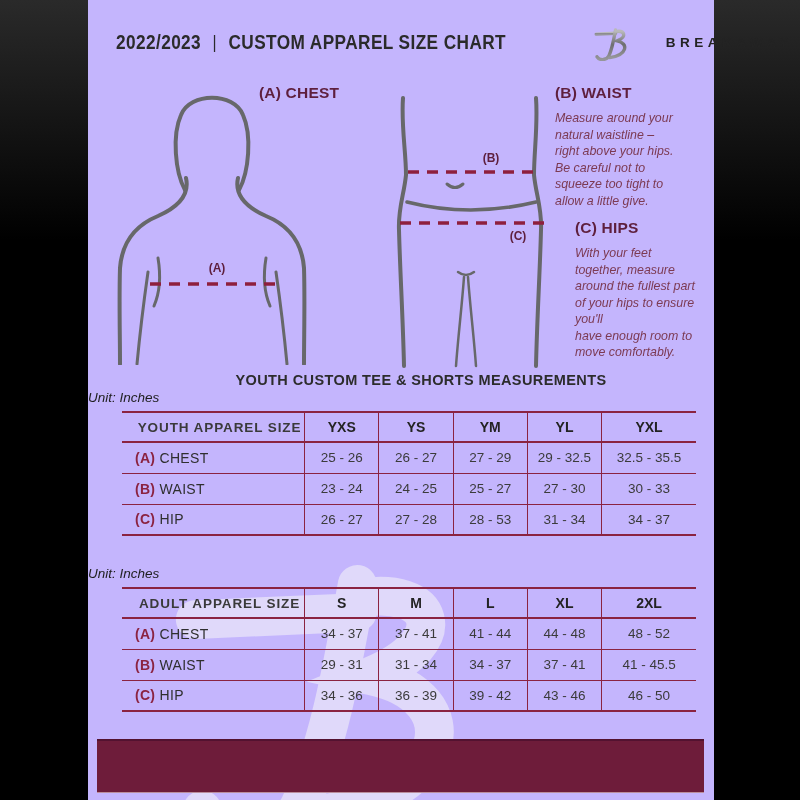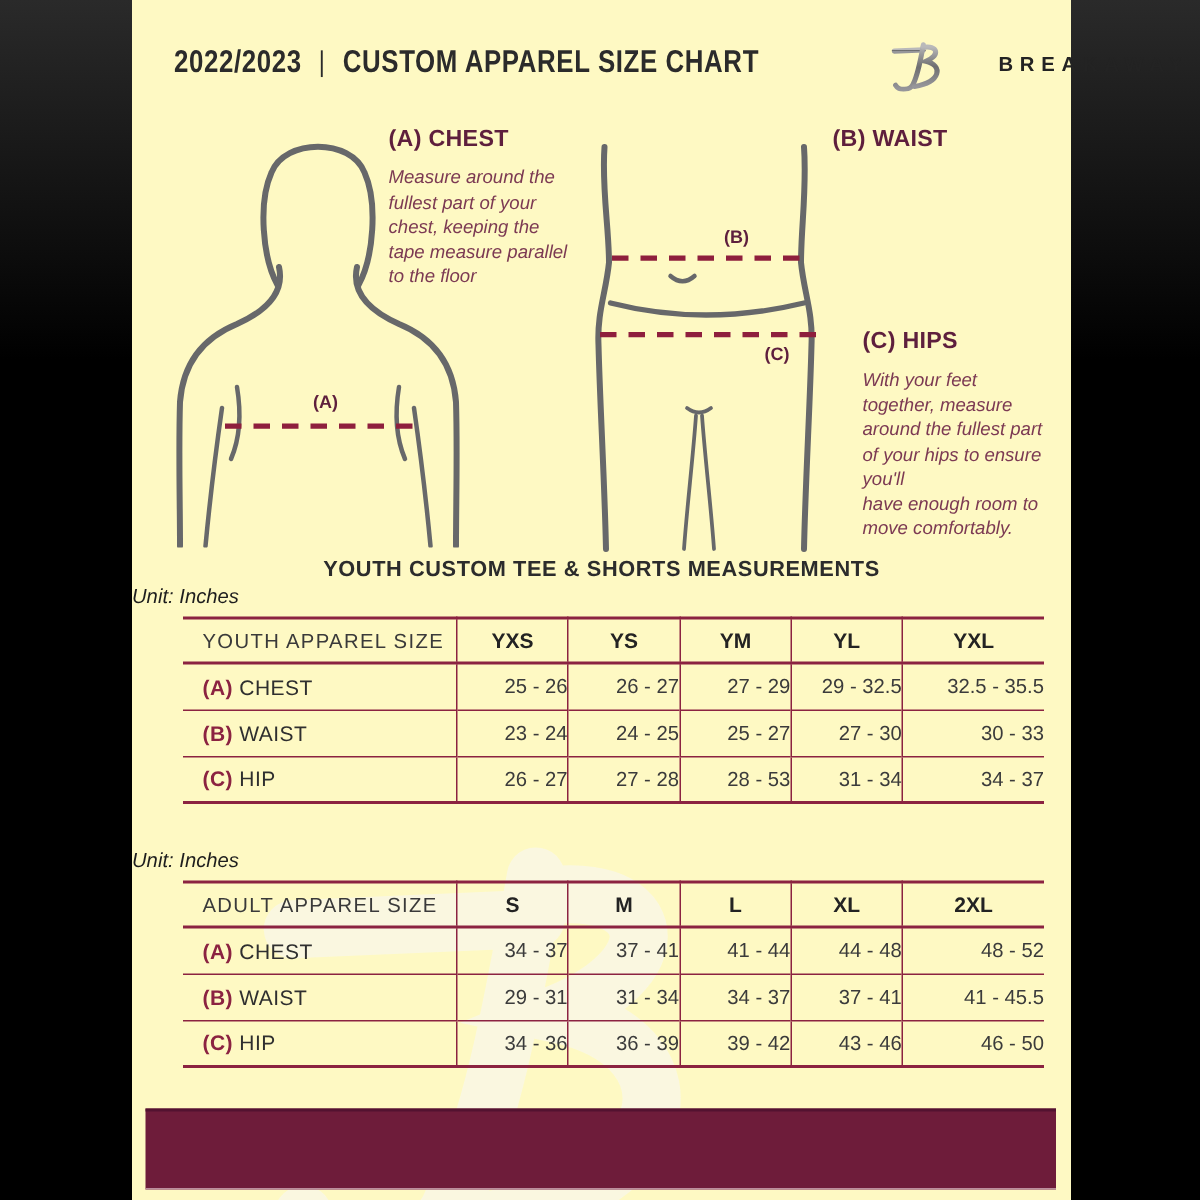--- a/index.html
+++ b/index.html
@@ -3,21 +3,21 @@
 <meta charset="utf-8">
 <style>
   html,body { margin:0; padding:0; }
   body {
     width:800px; height:800px; position:relative; overflow:hidden;
     background:#000; font-family:"Liberation Sans", sans-serif;
   }
   .side-bar { position:absolute; top:0; height:800px; background:linear-gradient(#2a2a2a 0%, #000 30%, #000 100%); }
   .side-bar.left { left:0; width:88px; }
   .side-bar.right { left:714px; width:86px; }
-  .page { position:absolute; left:88px; top:0; width:626px; height:800px; background:#fef9c3; }
+  .page { position:absolute; left:88px; top:0; width:626px; height:800px; background:#c4b5fd; }
 
   
   .header-row { position:absolute; left:28px; top:22px; width:572px; height:40px;
     display:flex; align-items:center; justify-content:space-between; }
   .doc-title { display:flex; align-items:center; color:#2b2b2b; font-weight:bold;
     font-size:21px; letter-spacing:0.5px; transform:scaleX(0.82); transform-origin:left center; white-space:nowrap; }
   .doc-title .sep { font-weight:normal; color:#2b2b2b; margin:0 14px; font-size:19px; }
   .brand { display:flex; align-items:center; gap:9px; }
   .brand-name { font-weight:bold; font-size:13.5px; letter-spacing:4.5px; color:#232323;padding-left:28px; }
 
@@ -28,33 +28,33 @@
   .g-chest { left:171px; top:84px; width:150px; }
   .g-waist { left:467px; top:84px; width:152px; }
   .g-hips  { left:467px; top:219px; width:158px;margin-left:20px; }
   .fig { position:absolute; }
   .fig-torso { left:24px; top:80px; }
   .fig-lower { left:302px; top:90px; }
   svg text.marker { font-family:"Liberation Sans", sans-serif; font-weight:bold; font-size:12px; fill:#5e1f3d; }
 
   
   .table-title { position:absolute; width:626px; text-align:center; font-weight:bold;
-    font-size:14.5px; letter-spacing:0.4px; color:#2c2c2c; }
+    font-size:14.5px; letter-spacing:0.4px; color:#2c2c2c;margin-left:20px; }
   .table-unit { position:absolute; width:626px; font-style:italic;
     font-size:13.5px; color:#1e1e1e; }
   table.size-table { position:absolute; left:34px; width:574px; border-collapse:collapse; table-layout:fixed; }
   .size-table col.c0 { width:182px; } .size-table col.cn { width:74px; } .size-table col.cl { width:94px; }
   .size-table thead tr { height:30px; border-top:2.5px solid #8b2341; border-bottom:2px solid #8b2341; }
   .size-table tbody tr { height:31px; border-bottom:1.3px solid #8b2341; }
   .size-table tbody tr:last-child { border-bottom:2.5px solid #8b2341; }
   .size-table th, .size-table td { border-left:1.5px solid #8b2341; text-align:center; vertical-align:middle; padding:0; }
   .size-table th:first-child, .size-table td:first-child { border-left:none; }
   .size-table th { font-weight:bold; font-size:14px; color:#232323; }
-  .size-table th.first { font-weight:normal; font-size:13.5px; letter-spacing:0.9px; text-align:left; padding-left:13px; color:#3a3a3a; }
-  .size-table td { font-size:13.5px; color:#3b3b3b;text-align:right; }
+  .size-table th.first { font-weight:bold; font-size:13.5px; letter-spacing:0.9px; text-align:center; padding-left:13px; color:#3a3a3a; }
+  .size-table td { font-size:13.5px; color:#3b3b3b; }
   .size-table td.first { text-align:left; padding-left:13px; font-size:14px; letter-spacing:0.3px; color:#2f2f2f; }
   .size-table td.first .marker { color:#8b2341; font-weight:bold; }
   .yt { top:411px; } .at { top:587px; }
 
   
   .watermark { position:absolute; left:72px; top:535px; opacity:0.55; z-index:0; pointer-events:none; }
   .z1 { z-index:1; }
 
   
   .footer-bar { position:absolute; left:9px; top:739px; width:607px; height:51px;
@@ -126,28 +126,29 @@
       <path d="M78,187 C80,215 84,248 86,276" stroke-width="2.5"></path>
     </g>
     <path d="M18,82 L150,82" stroke="#8e1f3d" stroke-width="3.5" stroke-dasharray="11,8" fill="none"></path>
     <path d="M10,133 L158,133" stroke="#8e1f3d" stroke-width="3.5" stroke-dasharray="11,8" fill="none"></path>
     <text class="marker" x="101" y="72" text-anchor="middle">(B)</text>
     <text class="marker" x="128" y="150" text-anchor="middle">(C)</text>
   </svg>
 
   <div class="guide-block g-chest">
     <p class="guide-heading">(A) CHEST</p>
-    <p class="guide-text">Measure around the
-fullest part of your
-chest, keeping the
-tape measure parallel
-to the floor</p>
   </div>
   <div class="guide-block g-waist">
     <p class="guide-heading">(B) WAIST</p>
+    <p class="guide-text">Measure around your
+natural waistline –
+right above your hips.
+Be careful not to
+squeeze too tight to
+allow a little give.</p>
   </div>
   <div class="guide-block g-hips">
     <p class="guide-heading">(C) HIPS</p>
     <p class="guide-text">With your feet
 together, measure
 around the fullest part
 of your hips to ensure
 you'll
 have enough room to
 move comfortably.</p>

